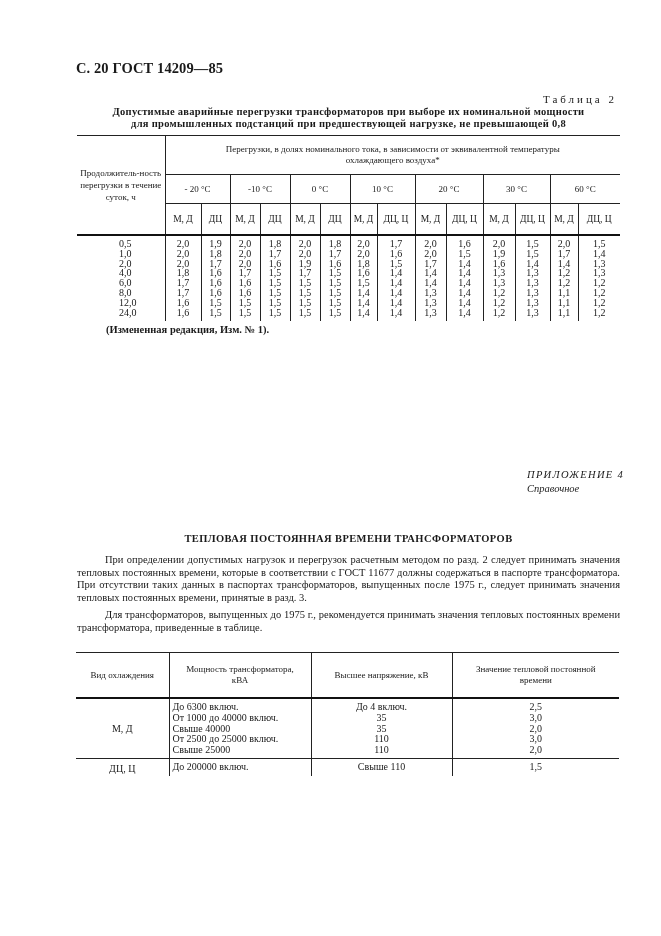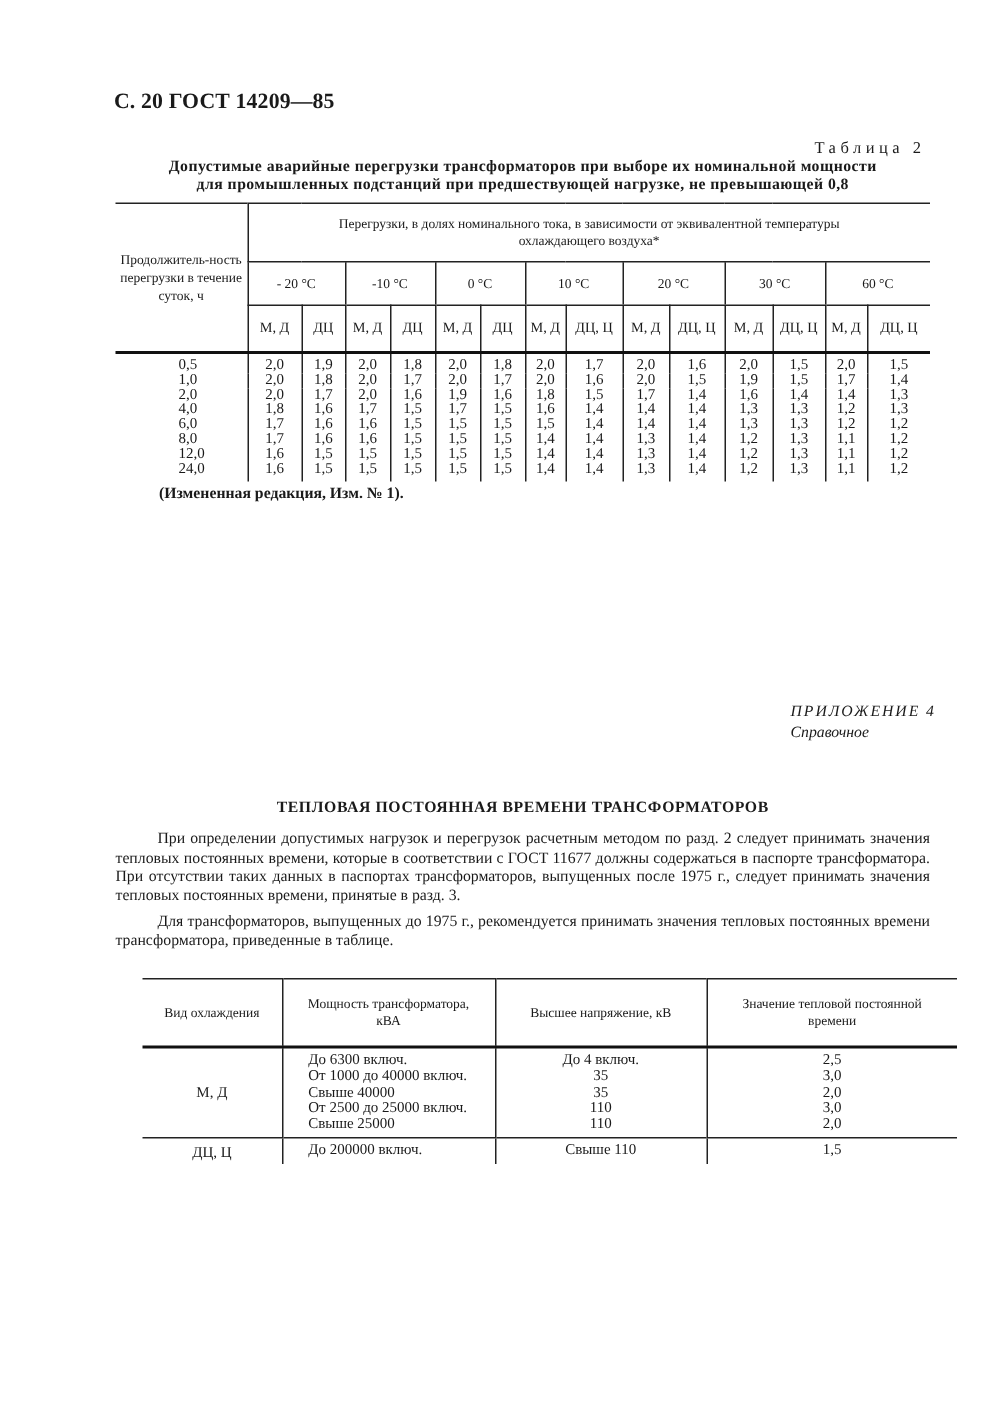--- a/index.html
+++ b/index.html
@@ -26,28 +26,28 @@
 
   .amend { left:106px; top:324px; font-weight:bold; font-size:10.5px; }
   .appendix { left:527px; top:469px; font-style:italic; font-size:10.5px; letter-spacing:1.3px; }
   .appendix-sub { left:527px; top:483px; font-style:italic; font-size:10.5px; }
   .section-title { left:76px; width:545px; top:533px; text-align:center; font-weight:bold; font-size:10.5px; letter-spacing:0.4px; }
   .para { left:77px; width:543px; font-size:10.5px; line-height:12.7px; text-align:justify; }
   .para .indent { display:inline-block; width:28px; }
   .p1 { top:554px; }
   .p2 { top:609px; }
 
-  .t2 { position:absolute; left:95px; top:652px; width:543px; font-size:9px; }
+  .t2 { position:absolute; left:76px; top:652px; width:543px; font-size:9px; }
   .t2 th, .t2 td { padding:0; font-weight:normal; }
   .t2 thead { border-top:1.5px solid #222; border-bottom:2.5px solid #111; }
   .t2 thead th { height:38px; text-align:center; vertical-align:middle; border-left:1px solid #222; line-height:11px; }
   .t2 thead th.first { border-left:none; }
   .t2 tbody td { border-left:1px solid #222; font-size:10px; line-height:10.8px; vertical-align:top; }
   .t2 tbody td.first { border-left:none; text-align:center; vertical-align:middle; }
-  .t2 tbody td.power { text-align:left; padding-left:17px; }
+  .t2 tbody td.power { text-align:left; padding-left:3px; }
   .t2 tbody td.center { text-align:center; }
   .t2 tbody tr.g1 td { padding-top:3px; padding-bottom:2px; }
   .t2 tbody tr.g2 td { border-top:1px solid #222; padding-top:3px; height:14px; }
   .cell-line { display:block; }
 </style>
 </head>
 <body>
 
 <div class="abs page-header">С. 20 ГОСТ 14209—85</div>
 

